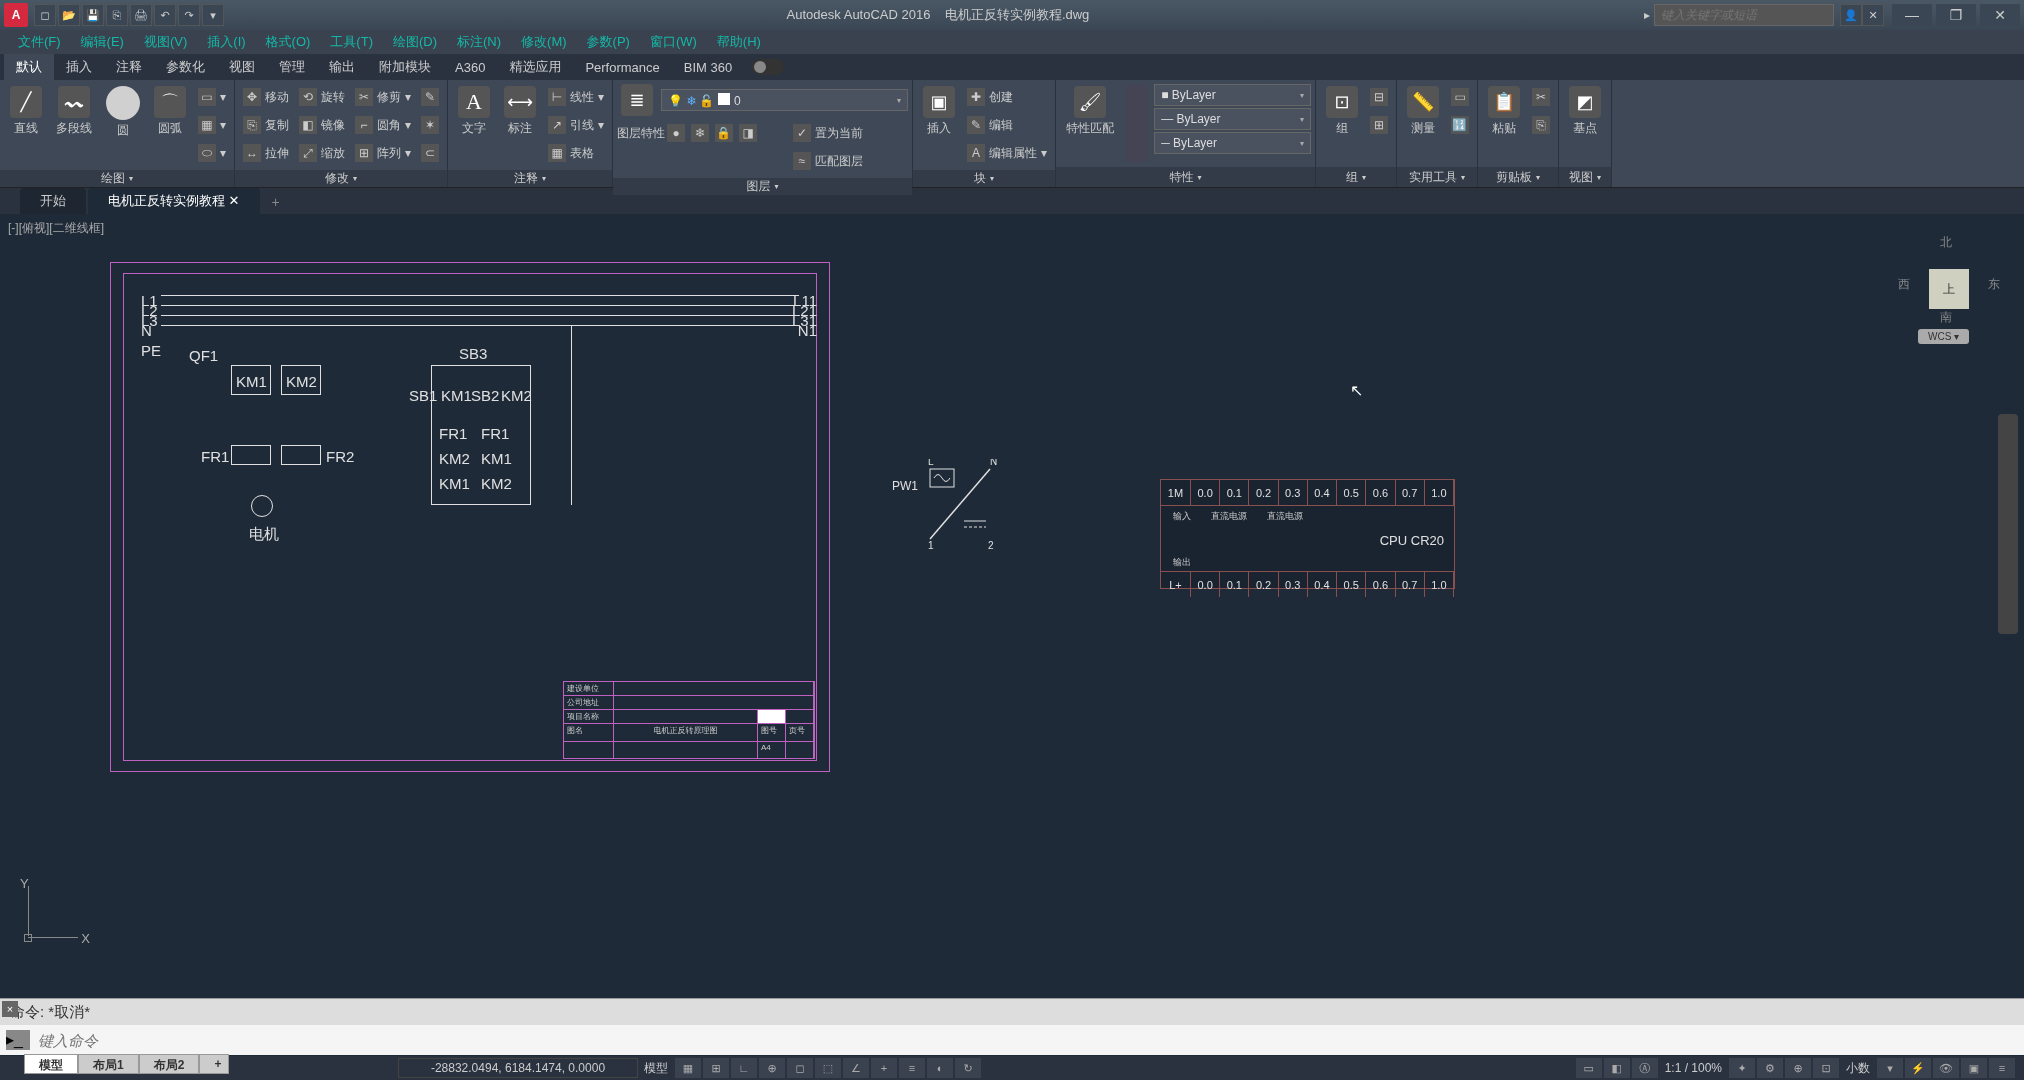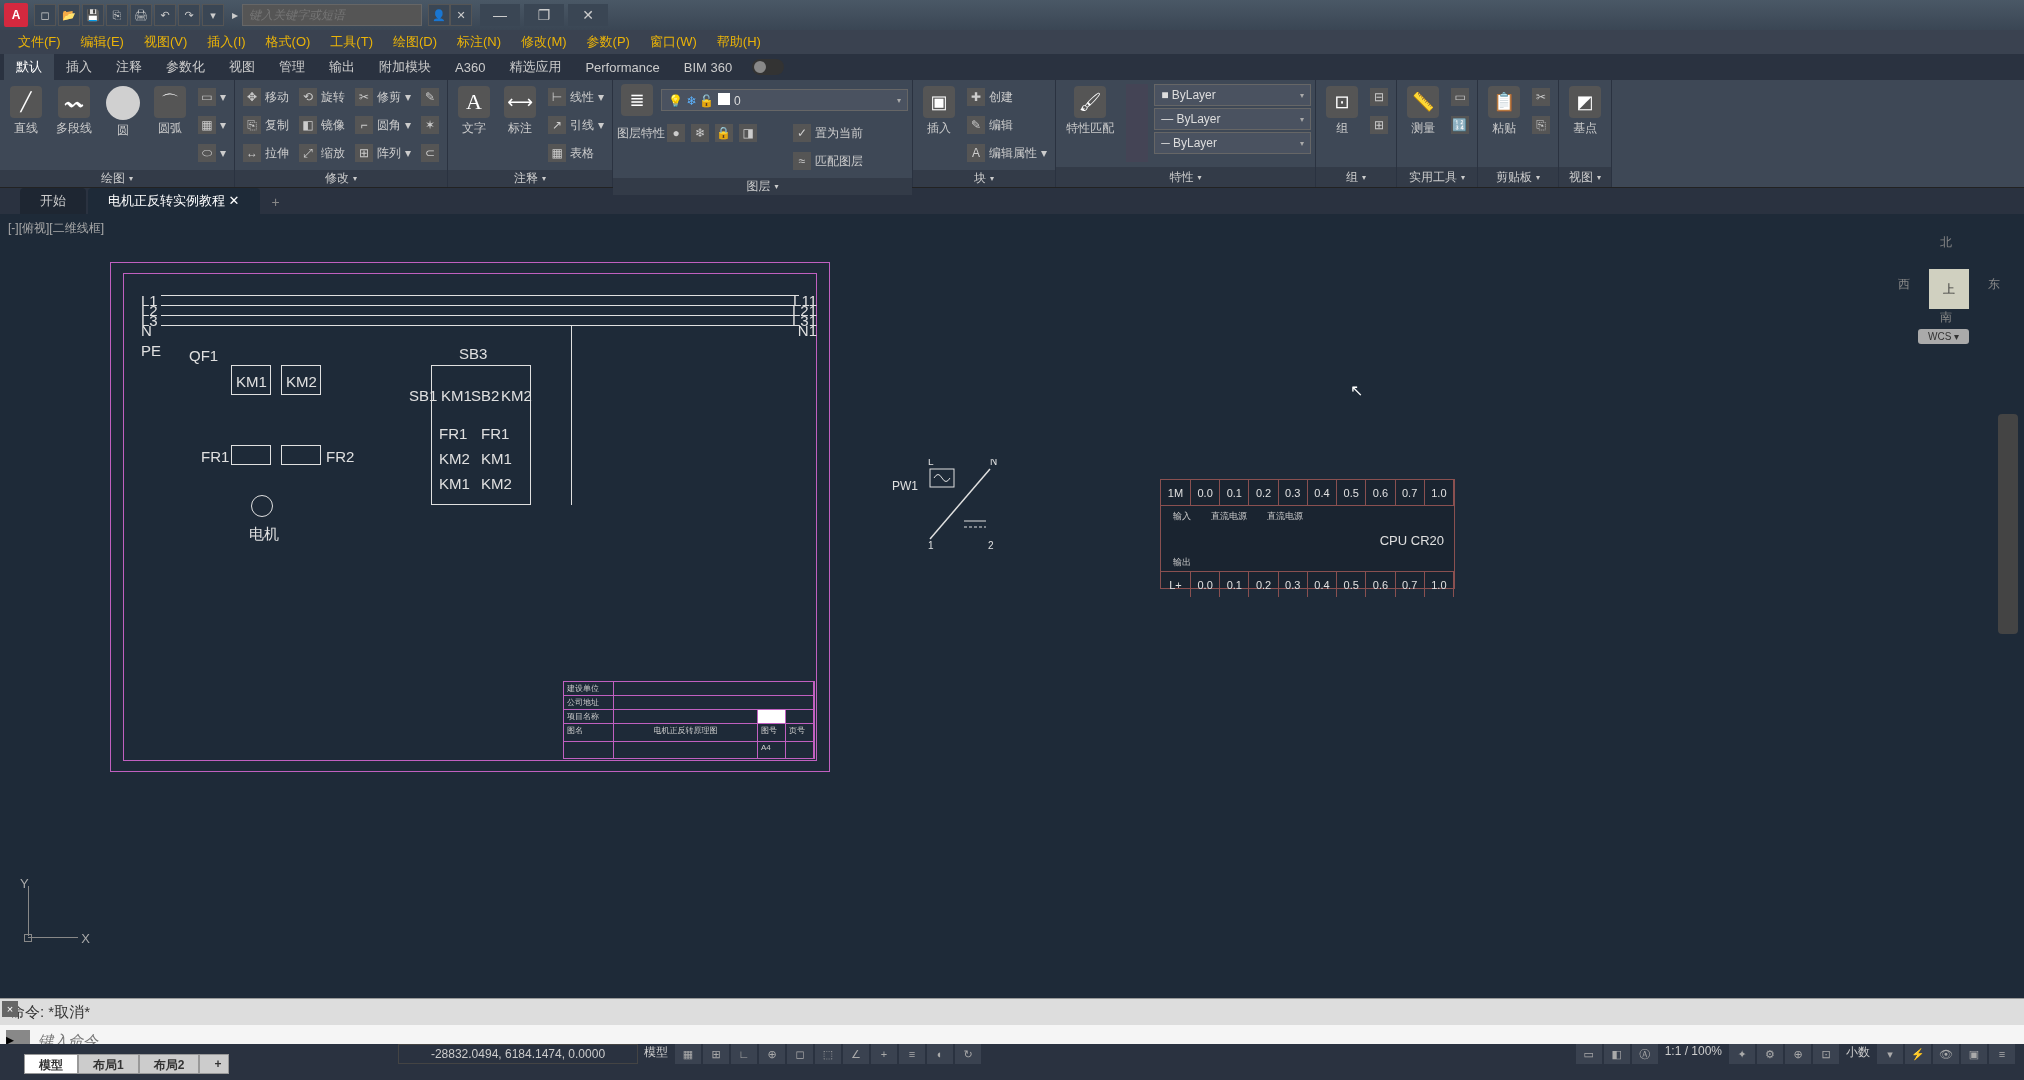--- a/index.html
+++ b/index.html
@@ -11,21 +11,21 @@
 .title-bar .qat { display: flex; gap: 2px; margin-right: 8px; }
 .title-bar .qat-btn { width: 22px; height: 22px; background: #3a4654; border: 1px solid #555; display: flex; align-items: center; justify-content: center; color: #ccc; font-size: 11px; }
 .title-bar .title-center { flex: 1; text-align: center; color: #ccc; font-size: 13px; }
 .title-bar .search-box { width: 180px; height: 22px; background: #555; border: 1px solid #666; color: #999; font-style: italic; font-size: 12px; padding: 0 6px; }
 .title-bar .win-btns { display: flex; gap: 4px; margin-left: 8px; }
 .title-bar .win-btn { width: 40px; height: 22px; background: #3a4654; color: #ccc; display: flex; align-items: center; justify-content: center; font-size: 14px; }
 .title-bar .win-btn.close { background: #3a4654; }
 
 
 .menu-bar { height: 24px; background: #3a4250; display: flex; align-items: center; padding: 0 8px; gap: 0; }
-.menu-bar .menu-item { padding: 0 10px; color: #eab308; font-size: 13px; height: 100%; display: flex; align-items: center; }
+.menu-bar .menu-item { padding: 0 10px; color: #14b8a6; font-size: 13px; height: 100%; display: flex; align-items: center; }
 
 
 .ribbon-tabs { height: 26px; background: #2a3240; display: flex; align-items: center; padding: 0 4px; }
 .ribbon-tabs .tab { padding: 0 12px; color: #ccc; font-size: 13px; height: 100%; display: flex; align-items: center; }
 .ribbon-tabs .tab.active { background: #3e4856; color: #fff; }
 .ribbon-tabs .bim-toggle { margin-left: 8px; width: 32px; height: 16px; background: #333; border-radius: 8px; position: relative; }
 .ribbon-tabs .bim-toggle::after { content: ''; position: absolute; width: 12px; height: 12px; background: #888; border-radius: 50%; top: 2px; left: 2px; }
 
 
 .ribbon { height: 108px; background: #3e4856; display: flex; border-bottom: 1px solid #222; }
@@ -96,21 +96,21 @@
 .cmd-icon { width: 24px; height: 20px; background: #888; margin-right: 8px; }
 .cmd-input { flex: 1; border: none; background: transparent; font-size: 15px; color: #888; font-style: italic; outline: none; }
 .cmd-close { position: absolute; left: 2px; top: 2px; width: 16px; height: 16px; background: #666; color: #fff; font-size: 11px; display: flex; align-items: center; justify-content: center; }
 
 
 .layout-tabs { position: absolute; bottom: 26px; left: 24px; height: 20px; display: flex; z-index: 5; }
 .layout-tabs .ltab { padding: 2px 14px; background: #ccc; border: 1px solid #999; color: #333; font-size: 12px; font-weight: bold; }
 .layout-tabs .ltab.active { background: #fff; font-weight: bold; }
 
 
-.status-bar { position: absolute; bottom: 0; left: 0; right: 0; height: 36px; background: #2a3240; display: flex; align-items: flex-start; padding: 0 8px; color: #ccc; font-size: 12px; }
+.status-bar { position: absolute; bottom: 0; left: 0; right: 0; height: 24px; background: #2a3240; display: flex; align-items: center; padding: 0 8px; color: #ccc; font-size: 12px; }
 .status-bar .coords { width: 240px; text-align: center; border: 1px solid #444; padding: 2px; margin-left: 390px; }
 .status-bar .sbtn { width: 26px; height: 20px; background: #3a4250; margin: 0 1px; display: flex; align-items: center; justify-content: center; font-size: 11px; color: #aaa; }
 .status-bar .spacer { flex: 1; }
 .status-bar .stext { padding: 0 6px; }
 
 .circle-icon { width: 34px; height: 34px; border-radius: 50%; background: #d0d0d0; }
 .layer-color-sw { width: 12px; height: 12px; display: inline-block; margin-right: 4px; }
 </style>
 </head>
 <body>
@@ -119,20 +119,24 @@
   <div class="app-icon">A</div>
   <div class="qat">
     <div class="qat-btn">◻</div>
     <div class="qat-btn">📂</div>
     <div class="qat-btn">💾</div>
     <div class="qat-btn">⎘</div>
     <div class="qat-btn">🖨</div>
     <div class="qat-btn">↶</div>
     <div class="qat-btn">↷</div>
     <div class="qat-btn">▾</div>
+  </div>
+  <div class="title-center">
+    <span>Autodesk AutoCAD 2016</span>&nbsp;&nbsp;&nbsp;
+    <span>电机正反转实例教程.dwg</span>
   </div>
   <span style="color:#ccc;margin-right:4px">▸</span>
   <input class="search-box" placeholder="键入关键字或短语" style="">
   <div class="qat-btn" style="margin-left:6px">👤</div>
   <div class="qat-btn">✕</div>
   <div class="win-btns">
     <div class="win-btn">—</div>
     <div class="win-btn">❐</div>
     <div class="win-btn close">✕</div>
   </div>

